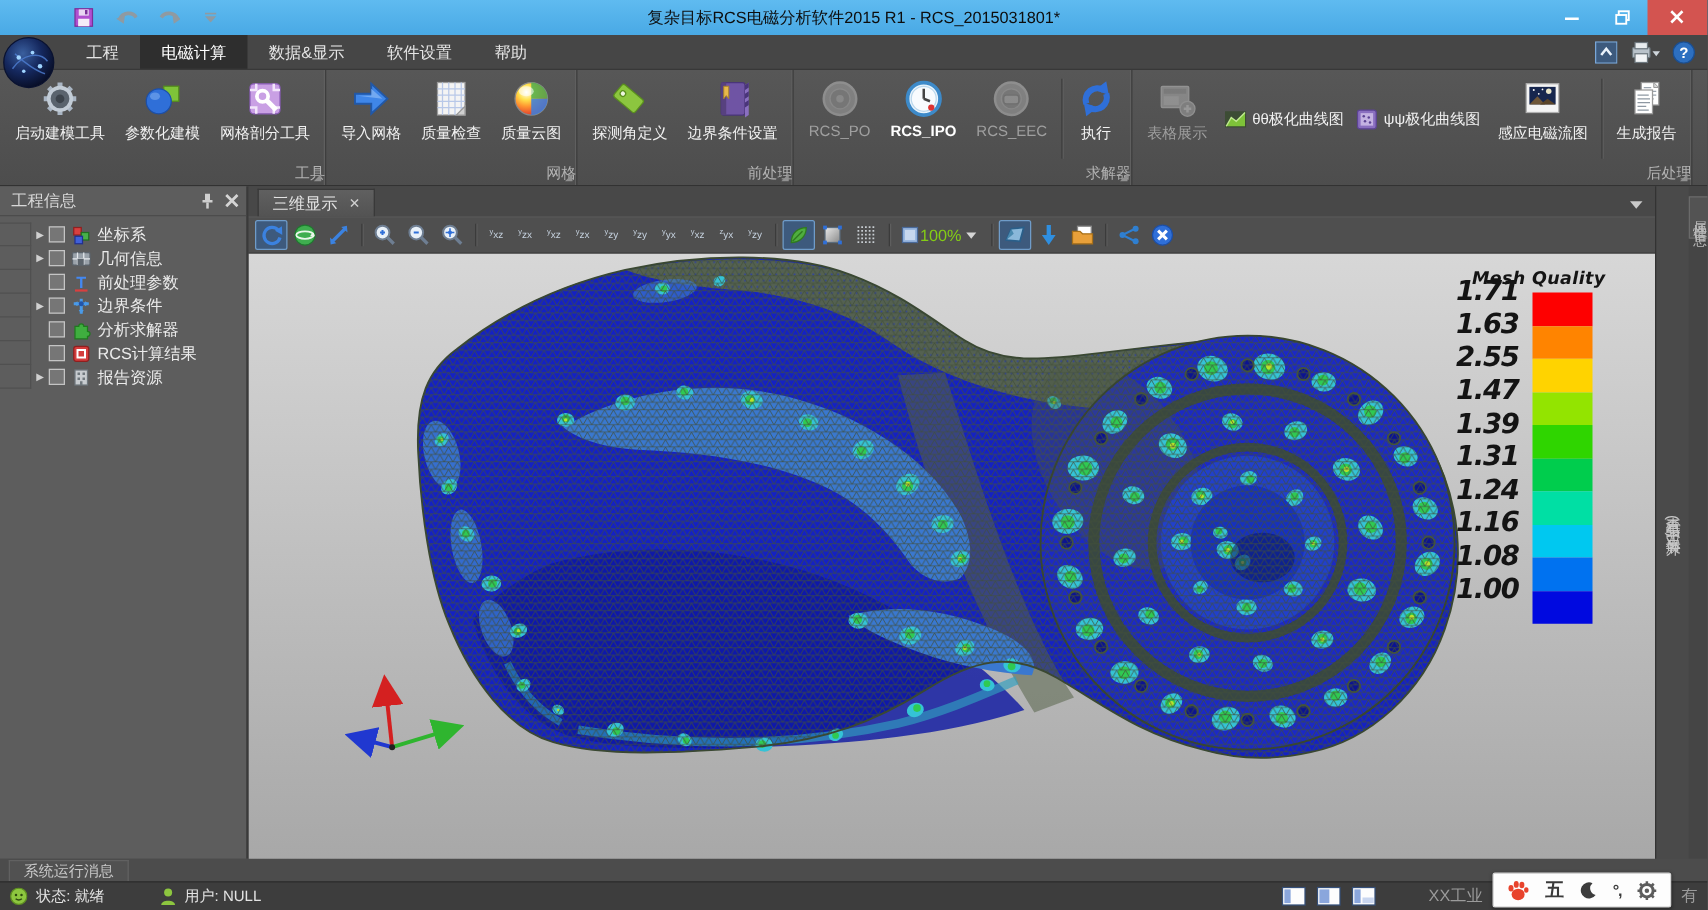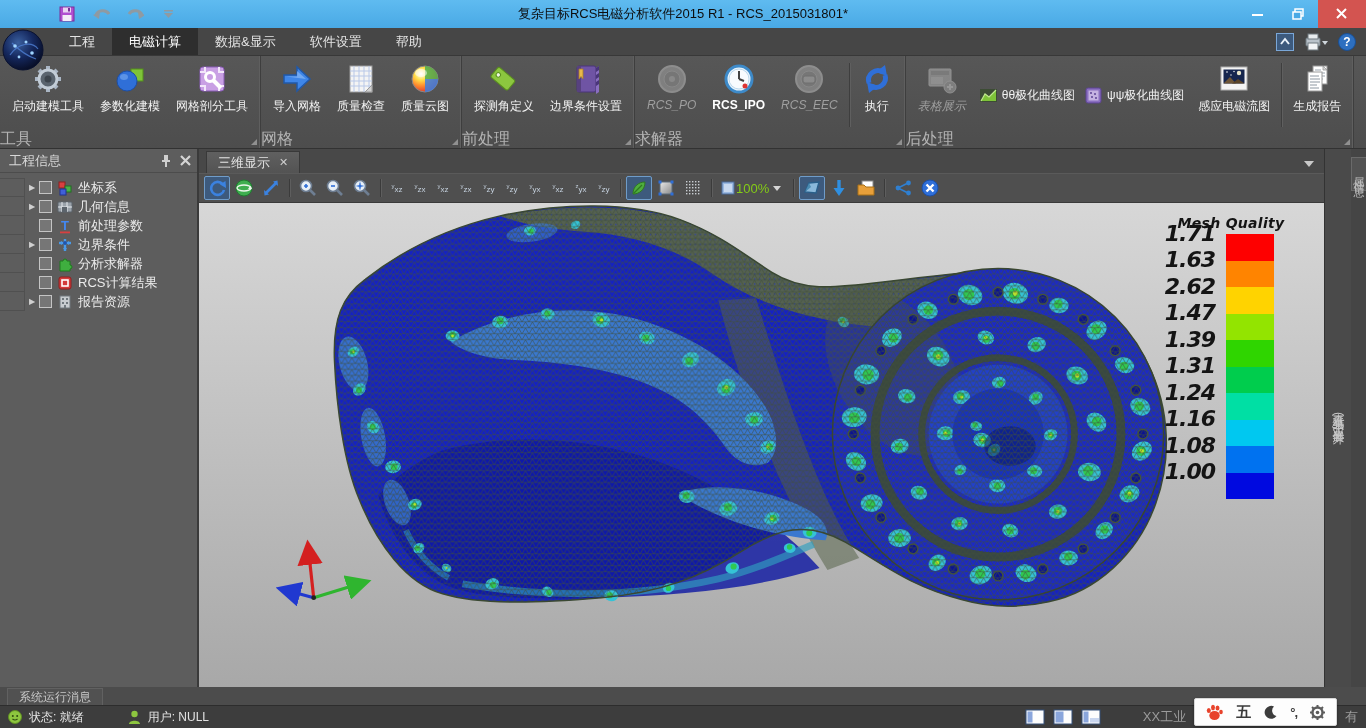--- a/index.html
+++ b/index.html
@@ -19,28 +19,28 @@
   .menu-tabs{display:flex;margin-left:52px;height:27px;}
   .mtab{padding:0 17px;line-height:27px;font-size:13px;color:#e4e4e4;}
   .mtab.active{background:#2e2e2e;color:#fff;}
   .menu-right{margin-left:auto;display:flex;align-items:center;gap:10px;padding-right:10px;}
   
   .ribbon{height:92px;background:linear-gradient(#575757,#4d4d4d);display:flex;border-bottom:1px solid #323232;flex:0 0 auto;}
   .rb-group{display:flex;flex-direction:column;border-right:1px solid #3e3e3e;box-shadow:inset -1px 0 0 #5f5f5f;}
   .rb-buttons{flex:1;display:flex;align-items:stretch;padding:3px 4px 0 4px;}
   .rb-btn{display:flex;flex-direction:column;align-items:center;justify-content:flex-start;gap:3px;padding:4px 8px 2px 8px;color:#f1f1f1;font-size:12px;white-space:nowrap;}
   .rb-btn .ico{width:32px;height:32px;display:flex;align-items:center;justify-content:center;}
-  .rb-btn.disabled{color:#9f9f9f;font-style:italic;}
+  .rb-btn.disabled{color:#9f9f9f;}
   .rb-btn.disabled .ico{opacity:.45;}
   .rb-btn.emph{color:#ffffff;font-weight:bold;}
   .rb-col{display:flex;flex-direction:row;justify-content:center;gap:10px;padding:0 6px;}
   .rb-small{display:flex;align-items:center;gap:5px;font-size:12px;color:#f1f1f1;white-space:nowrap;}
   .rb-small .ico{width:17px;height:17px;}
   .rb-subsep{width:1px;background:#3e3e3e;box-shadow:1px 0 0 #5f5f5f;margin:4px 3px;}
-  .rb-label{height:17px;text-align:left;color:#b3b3b3;font-size:16px;position:relative;line-height:15px;}
+  .rb-label{height:17px;text-align:right;color:#b3b3b3;font-size:12px;position:relative;line-height:15px;}
   .rb-label::after{content:"";position:absolute;right:3px;bottom:3px;border-left:6px solid transparent;border-bottom:6px solid #909090;}
   
   .main{flex:1;display:flex;min-height:0;}
   .left-panel{width:197px;background:#5d5d5d;border-right:2px solid #3a3a3a;display:flex;flex-direction:column;flex:0 0 auto;}
   .panel-header{height:23px;display:flex;align-items:center;padding:0 6px 0 9px;color:#d8d8d8;font-size:13px;border-bottom:1px solid #4c4c4c;}
   .panel-header .ph-sp{flex:1;}
   .tree{flex:1;padding-top:5px;overflow:hidden;}
   .tree-row{height:19px;display:flex;align-items:center;font-size:13px;color:#ebebeb;}
   .gutter{width:24px;align-self:stretch;border-right:1px solid #505050;border-bottom:1px solid #505050;flex:0 0 auto;}
   .tree-row:first-child .gutter{border-top:1px solid #505050;}
@@ -978,21 +978,21 @@
       <line x1="112" y1="398" x2="86" y2="391" stroke="#2038d0" marker-end="url(#ah-z)"></line>
       <circle cx="112" cy="398" r="2.4" fill="#222" stroke="none"></circle>
             </g>
           </svg>
         <div class="legend">
           <div class="lg-title">Mesh Quality</div>
           <div class="lg-body">
             <div class="lg-vals" id="lg-vals">
                 <div class="lg-val">1.71</div>
                 <div class="lg-val">1.63</div>
-                <div class="lg-val">2.62</div>
+                <div class="lg-val">2.55</div>
                 <div class="lg-val">1.47</div>
                 <div class="lg-val">1.39</div>
                 <div class="lg-val">1.31</div>
                 <div class="lg-val">1.24</div>
                 <div class="lg-val">1.16</div>
                 <div class="lg-val">1.08</div>
                 <div class="lg-val">1.00</div>
               </div>
             <div class="lg-bands" id="lg-bands">
                 <div class="lg-band" style="background: rgb(254, 0, 0);"></div>

